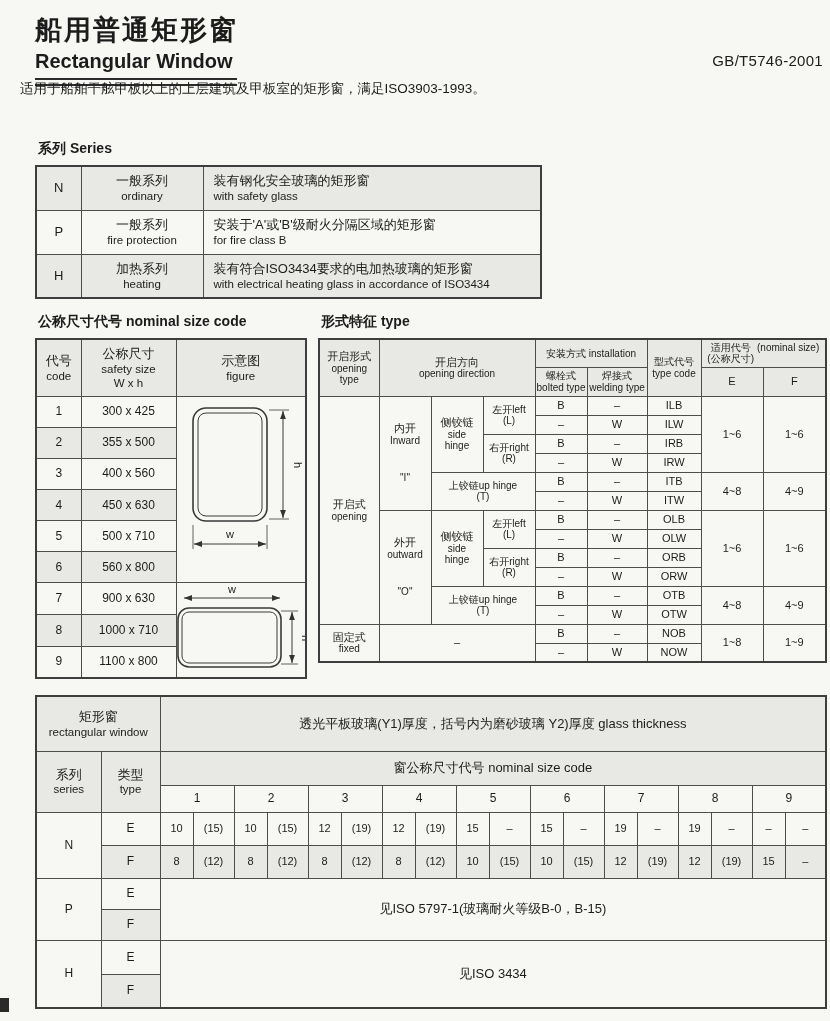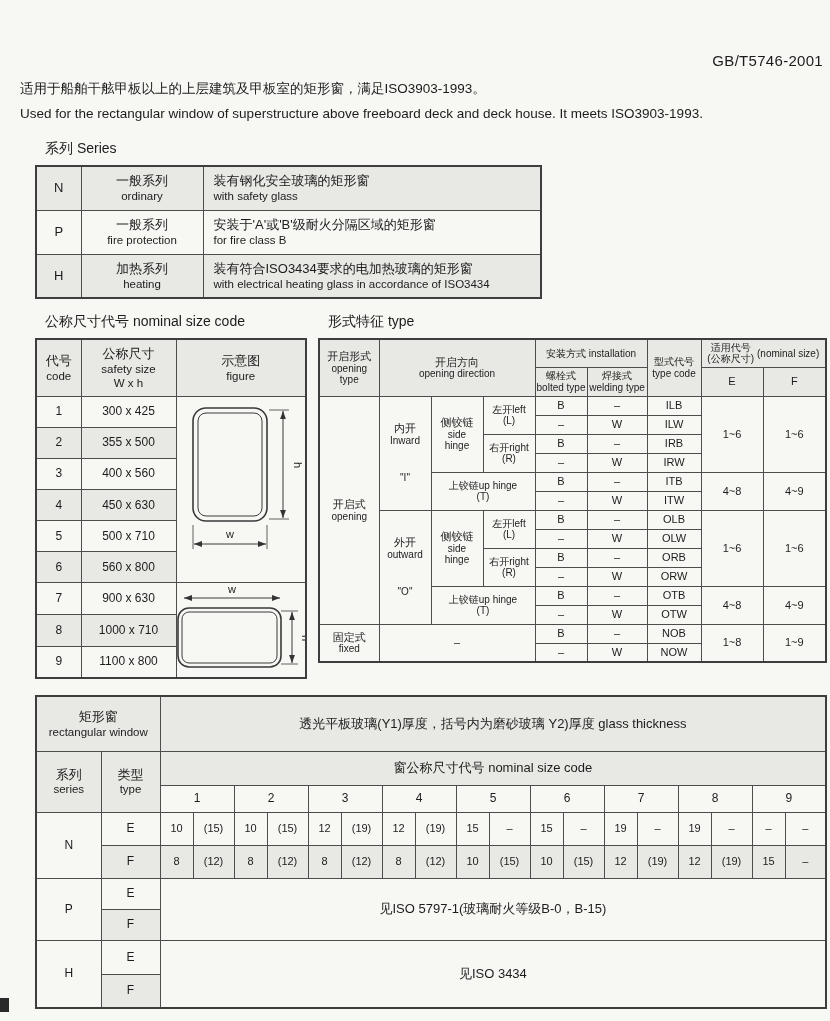--- a/index.html
+++ b/index.html
@@ -4,45 +4,49 @@
 <style>
   html,body{margin:0;padding:0}
   .page{position:relative;width:830px;height:1021px;background:#f7f7f4;
         font-family:"Liberation Sans","DejaVu Sans",sans-serif;color:#1c1c1c;overflow:hidden}
   .abs{position:absolute}
   h1{margin:0;font-size:27px;font-weight:bold;letter-spacing:2px}
   h2{margin:2px 0 0 0;font-size:20px;font-weight:bold}
   .rule2{width:202px;height:4px;border-top:2px solid #2c2c2c;border-bottom:2px solid #2c2c2c;margin-top:5px}
   .std{font-size:15px;letter-spacing:.3px}
   .intro p{margin:0 0 8px 0;font-size:13.5px}
-  .lbl{font-weight:normal;font-size:14px;margin:0 0 7px 10px}
+  .lbl{font-weight:bold;font-size:14px;margin:0 0 7px 3px}
   table{border-collapse:collapse;table-layout:fixed}
   .tbl{border:2px solid #3e3e3e}
   td,th{border:1px solid #4d4d4d;text-align:center;vertical-align:middle;
         padding:0;font-weight:normal;font-size:12px;line-height:1.22;overflow:hidden}
   .sh{background:#e8e8e4}
   .left{text-align:left;padding-left:10px}
   .zh13{font-size:13px}
   .en11{font-size:11.5px}
   .fz10{font-size:10px;line-height:1.15}
   .fz11{font-size:11px;line-height:1.15}
   .qgap{margin-top:26px}
   svg text{font-family:"Liberation Sans","DejaVu Sans",sans-serif}
   .artifact{position:absolute;left:0;top:998px;width:9px;height:14px;background:#2a2a2a}
 </style>
 </head>
 <body>
 
 <div class="page">
 
+  <div class="abs" style="left:35px;top:12px">
+    <h1>船用普通矩形窗</h1>
+    <h2>Rectangular Window</h2>
+    <div class="rule2"></div>
+  </div>
   <div class="abs std" style="right:7px;top:52px">GB/T5746-2001</div>
 
   <div class="abs intro" style="left:20px;top:80px;width:770px">
     <p>适用于船舶干舷甲板以上的上层建筑及甲板室的矩形窗，满足ISO3903-1993。</p>
-    <p>Used for the rectangular window of superstructure above freeboard deck and deck house. It meets ISO3903-1993.</p>
   </div>
 
   <div class="abs" style="left:35px;top:140px">
     <div class="lbl">系列  Series</div>
     <table class="tbl" style="width:505px">
       <colgroup>
           <col style="width:45px">
           <col style="width:122px">
           <col style="width:338px">
         </colgroup>
@@ -212,21 +216,21 @@
         </th>
         <th class="sh fz10" colspan="2">
           <span>安装方式</span>
           <span>installation</span>
         </th>
         <th class="sh" rowspan="2">
           <div class="fz10">型式代号</div>
           <div class="fz10">type code</div>
         </th>
         <th class="sh" colspan="2">
-          <div style="display:flex;align-items:center;justify-content:center;gap:3px">
+          <div style="display:flex;justify-content:center;gap:3px">
             <span>
               <div class="fz10">适用代号</div>
               <div class="fz10">(公称尺寸)</div>
             </span>
             <span class="fz10">(nominal size)</span>
           </div>
         </th>
       </tr>
       <tr style="height:29px">
         <th class="sh">

